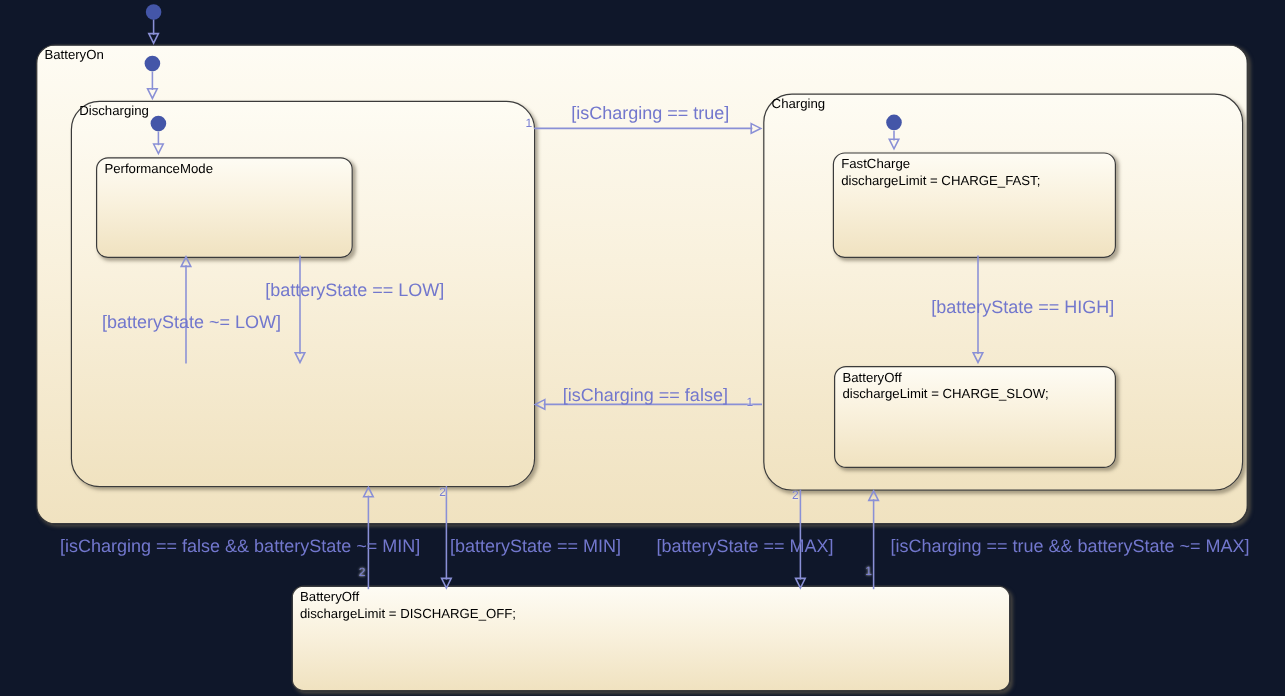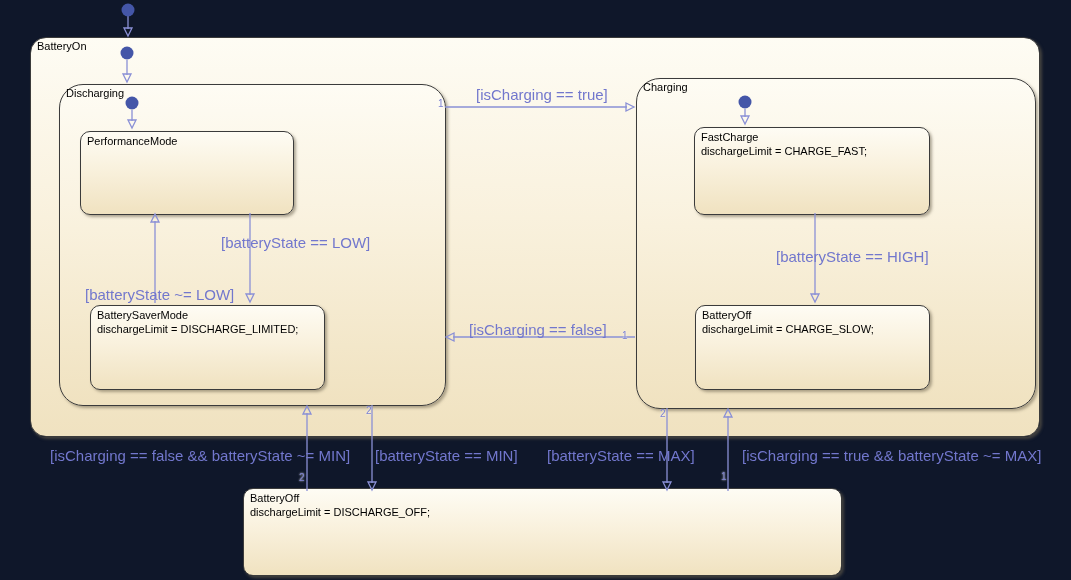--- a/index.html
+++ b/index.html
@@ -42,26 +42,20 @@
 
     <div class="state r14" style="left:28px; top:46px; width:387px; height:322px;">
       <div class="state-name">Discharging</div>
 
       <div class="state r10" style="left:20px; top:46px; width:214px; height:84px;">
         <div class="leaf-text">
           <div>PerformanceMode</div>
         </div>
       </div>
 
-      <div class="state r10" style="left:30px; top:220px; width:235px; height:85px;">
-        <div class="leaf-text">
-          <div>BatterySaverMode</div>
-          <div>dischargeLimit = DISCHARGE_LIMITED;</div>
-        </div>
-      </div>
     </div>
 
     <div class="state r14" style="left:605px; top:40px; width:400px; height:331px;">
       <div class="state-name">Charging</div>
 
       <div class="state r10" style="left:57px; top:48px; width:236px; height:88px;">
         <div class="leaf-text">
           <div>FastCharge</div>
           <div>dischargeLimit = CHARGE_FAST;</div>
         </div>
@@ -155,21 +149,21 @@
       <circle cx="128" cy="10" r="6.5"></circle>
       <circle cx="127" cy="53" r="6.5"></circle>
       <circle cx="132" cy="103" r="6.5"></circle>
       <circle cx="745" cy="102" r="6.5"></circle>
     </g>
   </svg>
 
   <div class="trans-label" style="left:476px; top:89px;">[isCharging == true]</div>
   <div class="trans-label" style="left:469px; top:324px;">[isCharging == false]</div>
   <div class="trans-label" style="left:176px; top:237px;margin-left:45px;">[batteryState == LOW]</div>
-  <div class="trans-label" style="left:85px; top:263px;margin-top:26px;">[batteryState ~= LOW]</div>
+  <div class="trans-label" style="left:85px; top:263px;">[batteryState ~= LOW]</div>
   <div class="trans-label" style="left:776px; top:251px;">[batteryState == HIGH]</div>
   <div class="trans-label" style="left:50px; top:450px;">[isCharging == false &amp;&amp; batteryState ~= MIN]</div>
   <div class="trans-label" style="left:375px; top:450px;">[batteryState == MIN]</div>
   <div class="trans-label" style="left:547px; top:450px;">[batteryState == MAX]</div>
   <div class="trans-label" style="left:742px; top:450px;">[isCharging == true &amp;&amp; batteryState ~= MAX]</div>
 
   <div class="trans-order" style="left:438px; top:98px;">1</div>
   <div class="trans-order" style="left:622px; top:330px;">1</div>
   <div class="trans-order" style="left:299px; top:472px;">2</div>
   <div class="trans-order" style="left:366px; top:405px;">2</div>

